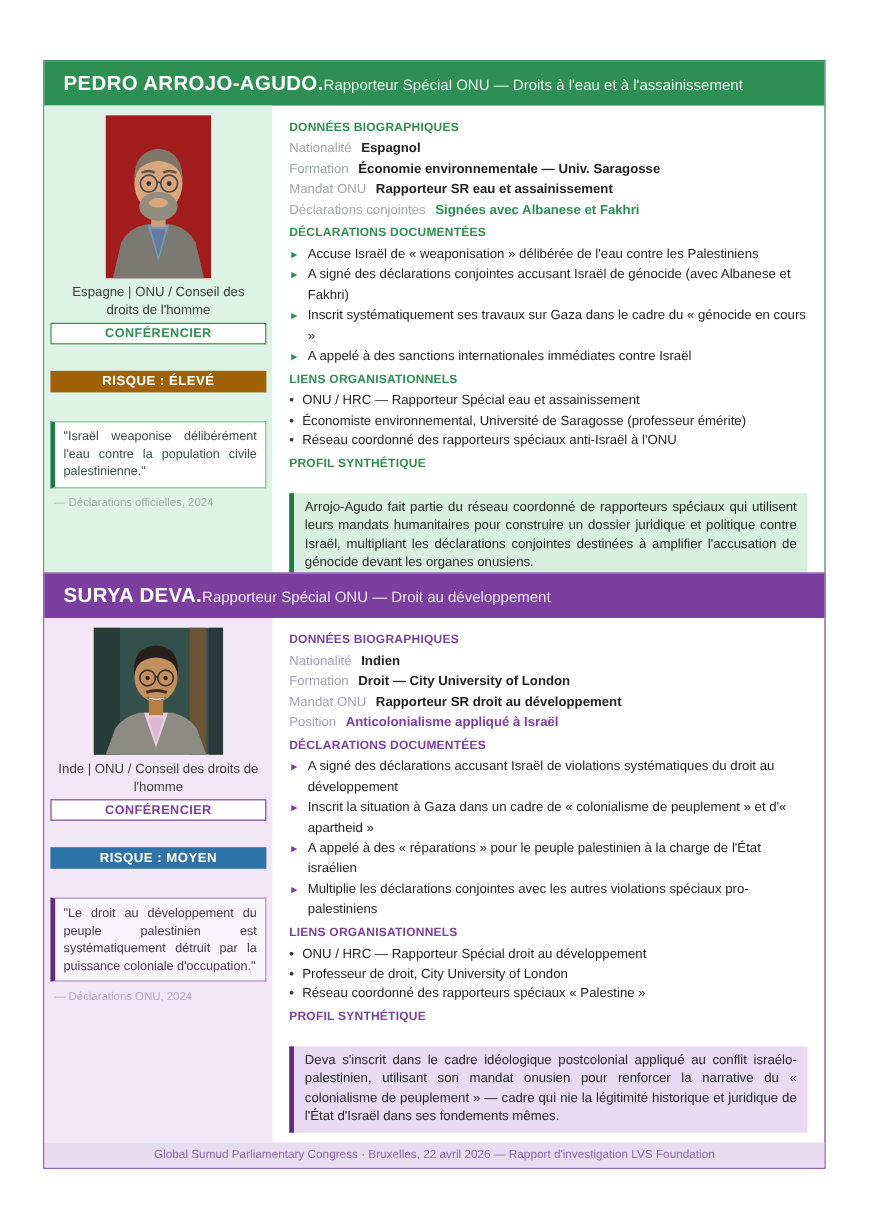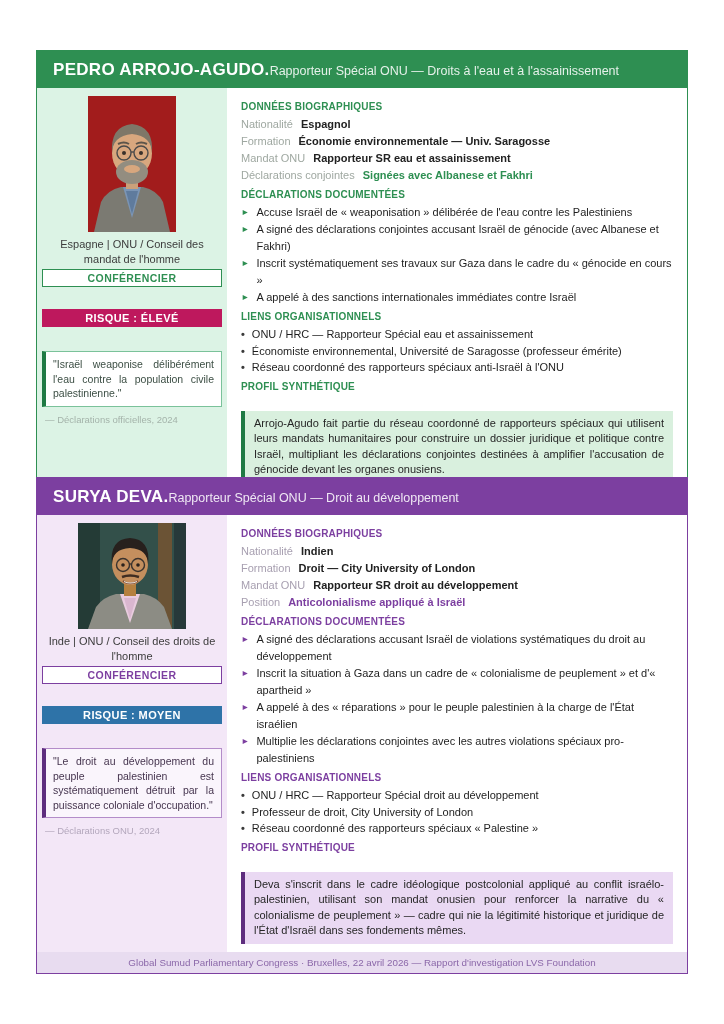--- a/index.html
+++ b/index.html
@@ -27,21 +27,21 @@
   .photo-wrap { display:flex; justify-content:center; margin-top:8px; }
   .photo-wrap svg { display:block; }
 
   .origin { font-size:11px; line-height:14.5px; color:#3c3c3c; text-align:center; margin:5px 10px 3px; }
 
   .badge-conf { background:#fff; font-weight:bold; font-size:10.5px; letter-spacing:.4px; text-align:center; padding:2px 0; margin:2px 5px 0; }
   .green  .badge-conf { border:1px solid #2e8f52; color:#2e8f52; }
   .purple .badge-conf { border:1px solid #7c3fa0; color:#7c3fa0; }
 
   .badge-risk { color:#fff; font-weight:bold; font-size:11px; letter-spacing:.4px; text-align:center; padding:3px 0; margin:22px 5px 0; }
-  .green  .badge-risk { background:#be185d; }
+  .green  .badge-risk { background:#a16207; }
   .purple .badge-risk { background:#2e73a8; }
 
   .quote-box { margin:24px 5px 0; padding:5px 7px; font-size:10.5px; line-height:14.5px; text-align:justify; }
   .green  .quote-box { background:#fff;    border:1px solid #7ac29a; border-left:4px solid #1f7a44; color:#3d4f45; }
   .purple .quote-box { background:#faf5fc; border:1px solid #b38cc9; border-left:4px solid #5e2d7e; color:#46354f; }
 
   .quote-src { margin:7px 8px 0; font-size:9.5px; }
   .green  .quote-src { color:#a4b3aa; }
   .purple .quote-src { color:#b3a7bc; }
 
@@ -101,21 +101,21 @@
             <ellipse cx="44" cy="73" rx="8" ry="4" fill="#d8a77e"></ellipse>
             <circle cx="36" cy="57" r="7" fill="none" stroke="#4a4a4a" stroke-width="1.4"></circle>
             <circle cx="53" cy="57" r="7" fill="none" stroke="#4a4a4a" stroke-width="1.4"></circle>
             <line x1="43" y1="56" x2="46" y2="56" stroke="#4a4a4a" stroke-width="1.4"></line>
             <circle cx="36" cy="57" r="2" fill="#39302a"></circle>
             <circle cx="53" cy="57" r="2" fill="#39302a"></circle>
             <path d="M30,48 Q36,45 41,48" stroke="#5d554a" stroke-width="2" fill="none"></path>
             <path d="M48,48 Q53,45 59,48" stroke="#5d554a" stroke-width="2" fill="none"></path>
           </svg>
         </div>
-        <div class="origin">Espagne | ONU / Conseil des mandat de l'homme</div>
+        <div class="origin">Espagne | ONU / Conseil des droits de l'homme</div>
         <div class="badge-conf">CONFÉRENCIER</div>
         <div class="badge-risk">RISQUE : ÉLEVÉ</div>
         <div class="quote-box">"Israël weaponise délibérément l'eau contre la population civile palestinienne."</div>
         <div class="quote-src">— Déclarations officielles, 2024</div>
       </aside>
       <div class="right-col">
         <h3 class="sec first">DONNÉES BIOGRAPHIQUES</h3>
         <div class="bio-row">
           <span class="lbl">Nationalité</span><span class="val">Espagnol</span>
         </div>

